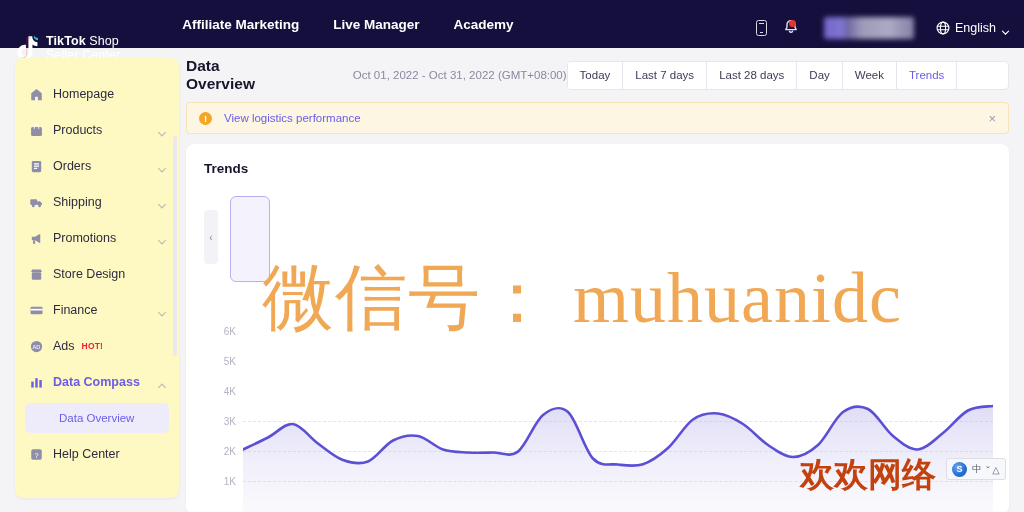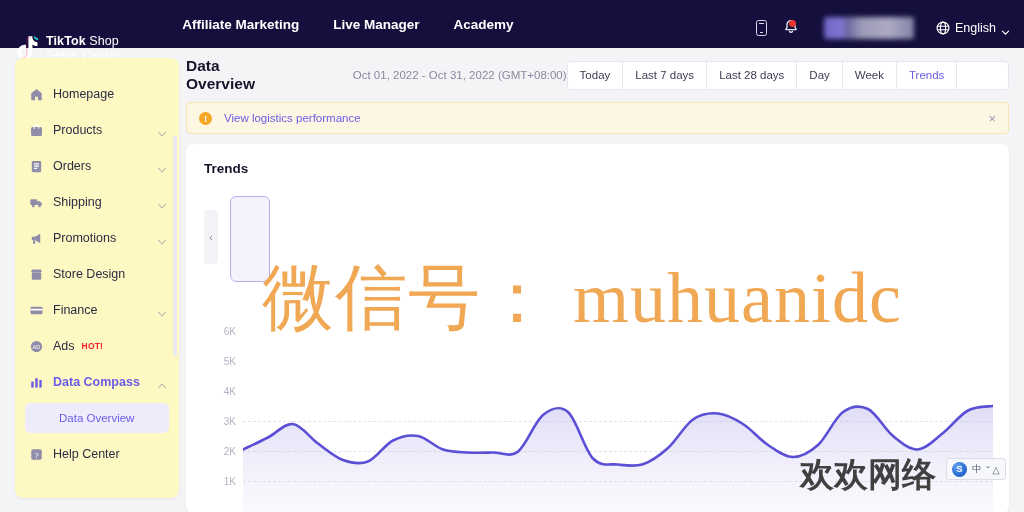--- a/index.html
+++ b/index.html
@@ -157,21 +157,21 @@
   
   .wm-main {
     position: absolute; left: 262px; top: 250px;
     font-family: "Liberation Serif", serif; font-size: 72px;
     color: #f0a855; letter-spacing: 1px; white-space: nowrap;
     pointer-events: none; z-index: 40;
   }
   .wm-red {
     position: absolute; left: 800px; top: 452px;
     font-family: "Liberation Serif", serif; font-size: 34px; font-weight: 700;
-    color: #404040; white-space: nowrap; pointer-events: none; z-index: 40;
+    color: #c2410c; white-space: nowrap; pointer-events: none; z-index: 40;
   }
   .ime {
     position: absolute; left: 946px; top: 458px; height: 22px;
     display: flex; align-items: center; gap: 5px; padding: 0 5px;
     background: #f7f8fb; border: 1px solid #dcdde5; border-radius: 3px;
     z-index: 41;
   }
   .ime-logo {
     width: 15px; height: 15px; border-radius: 50%;
     background: radial-gradient(circle at 35% 32%, #6aa6f0 0%, #2a6fd4 55%, #1e53ad 100%);

